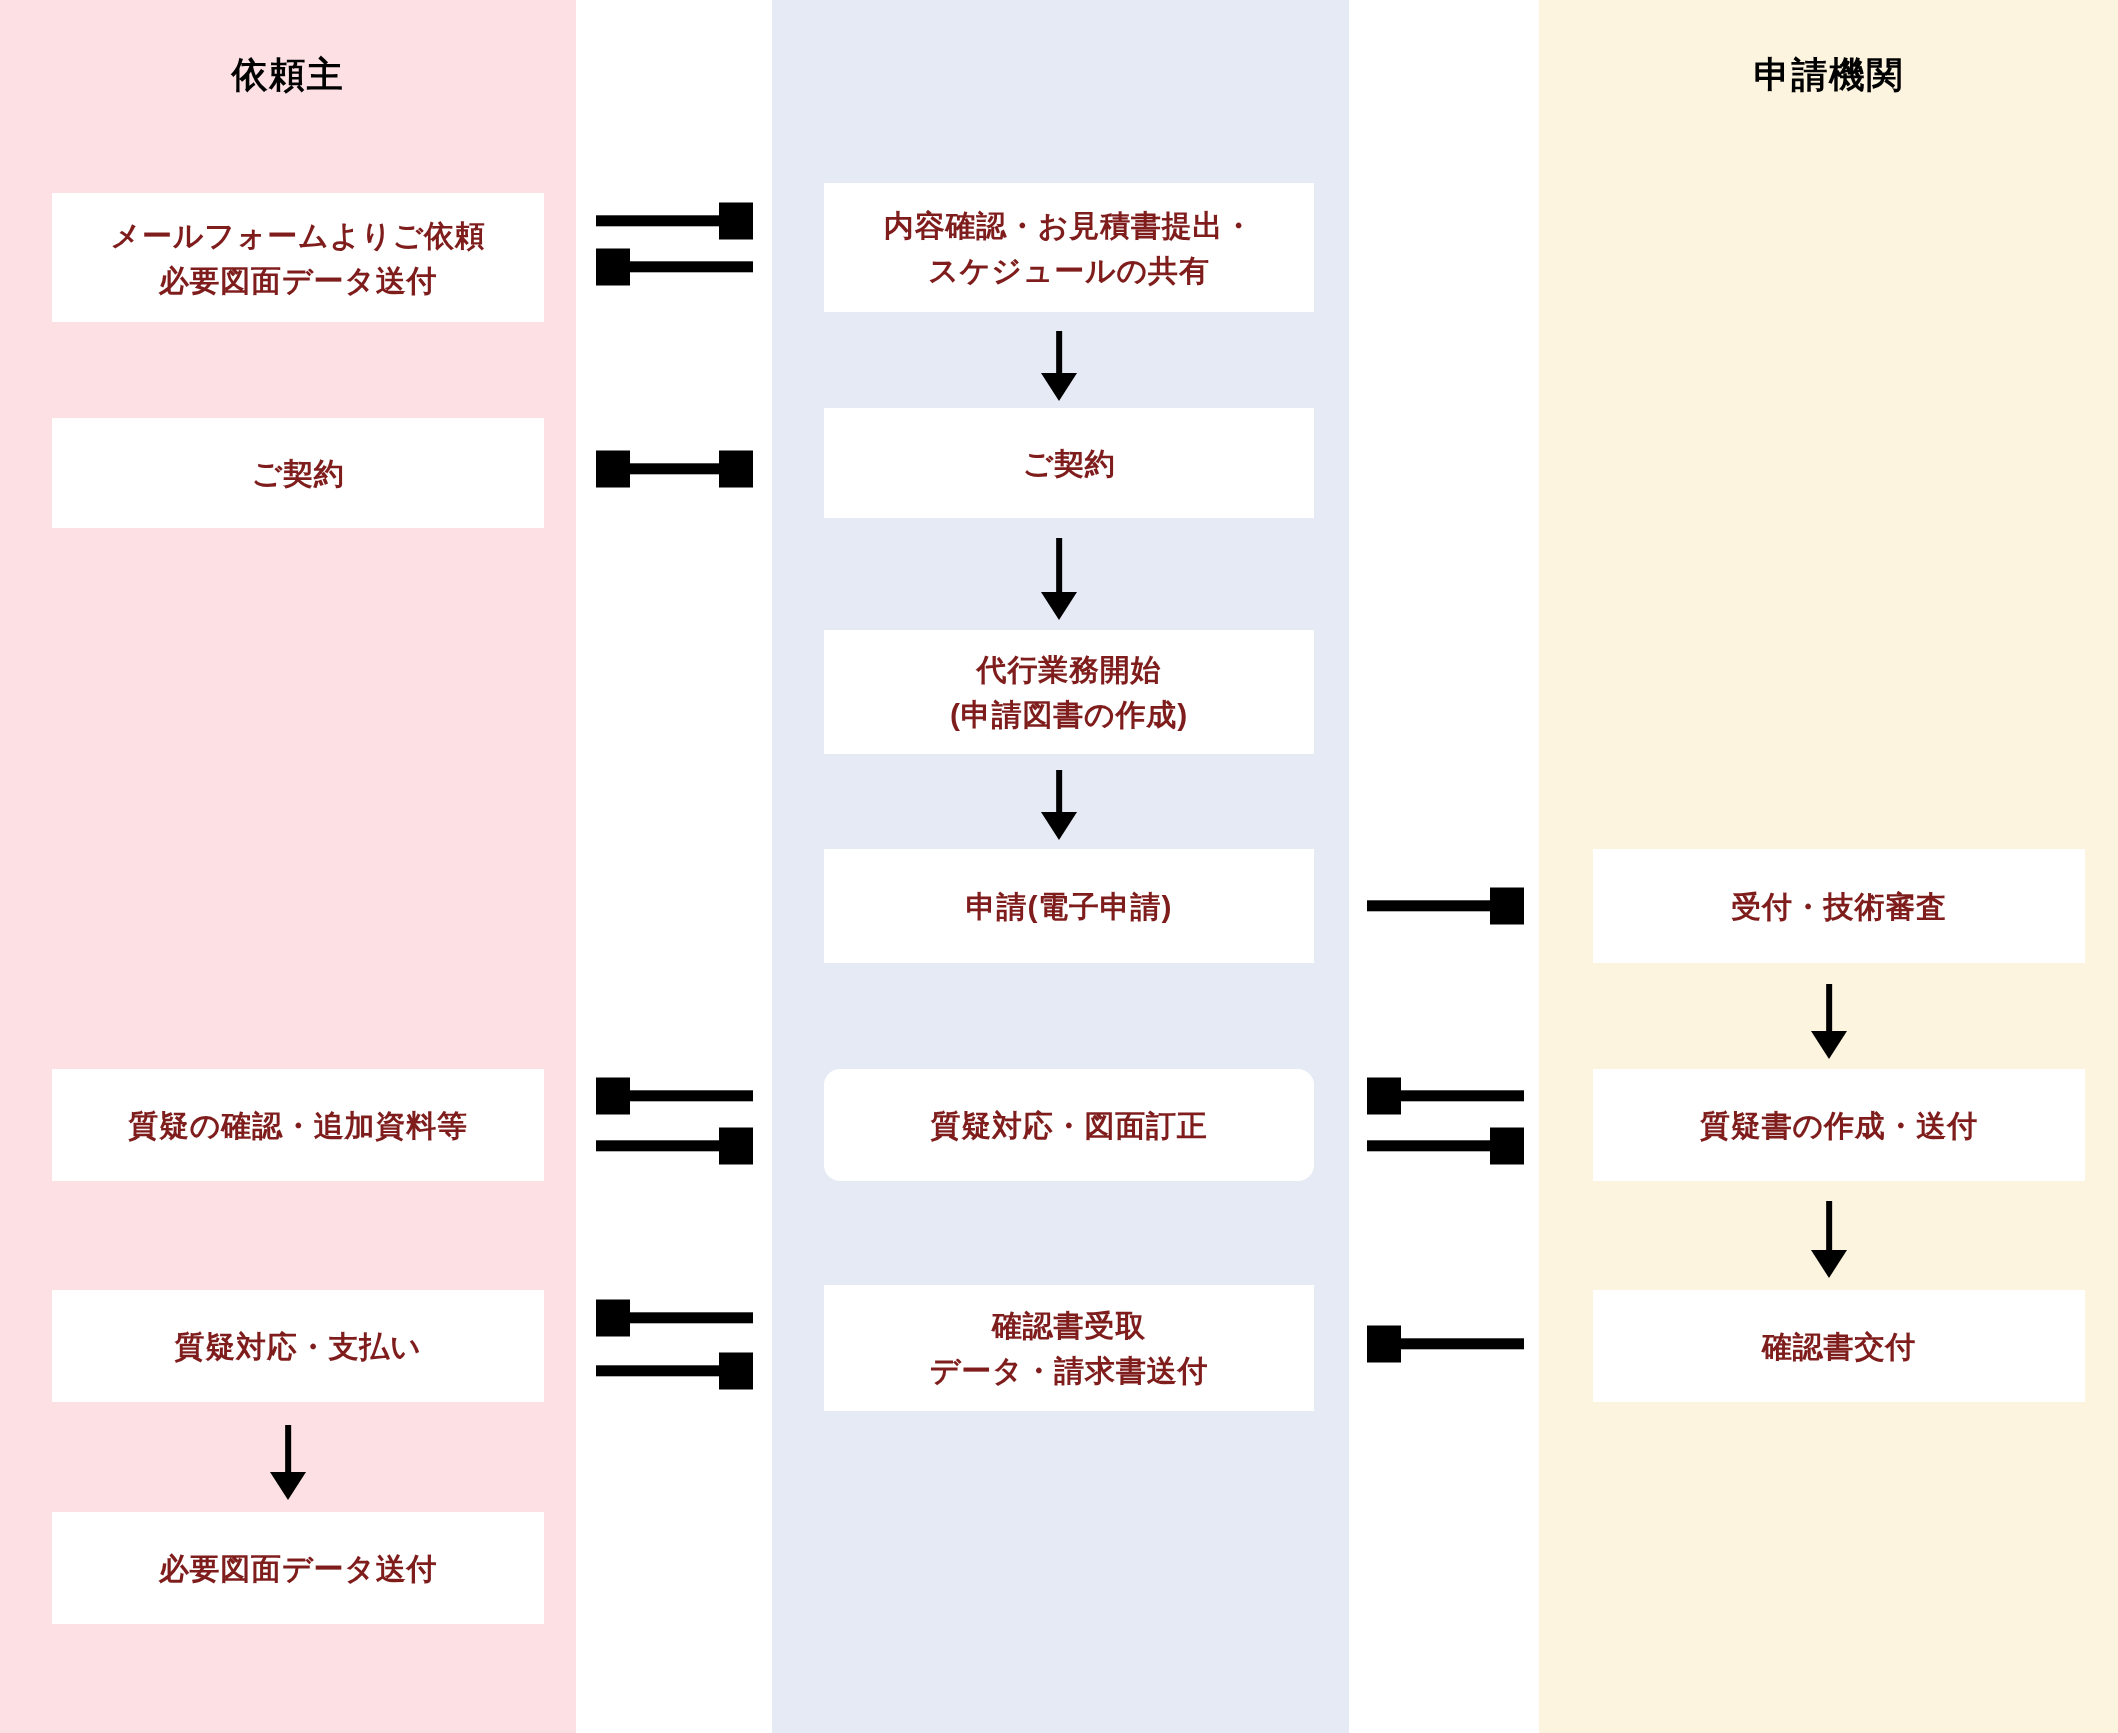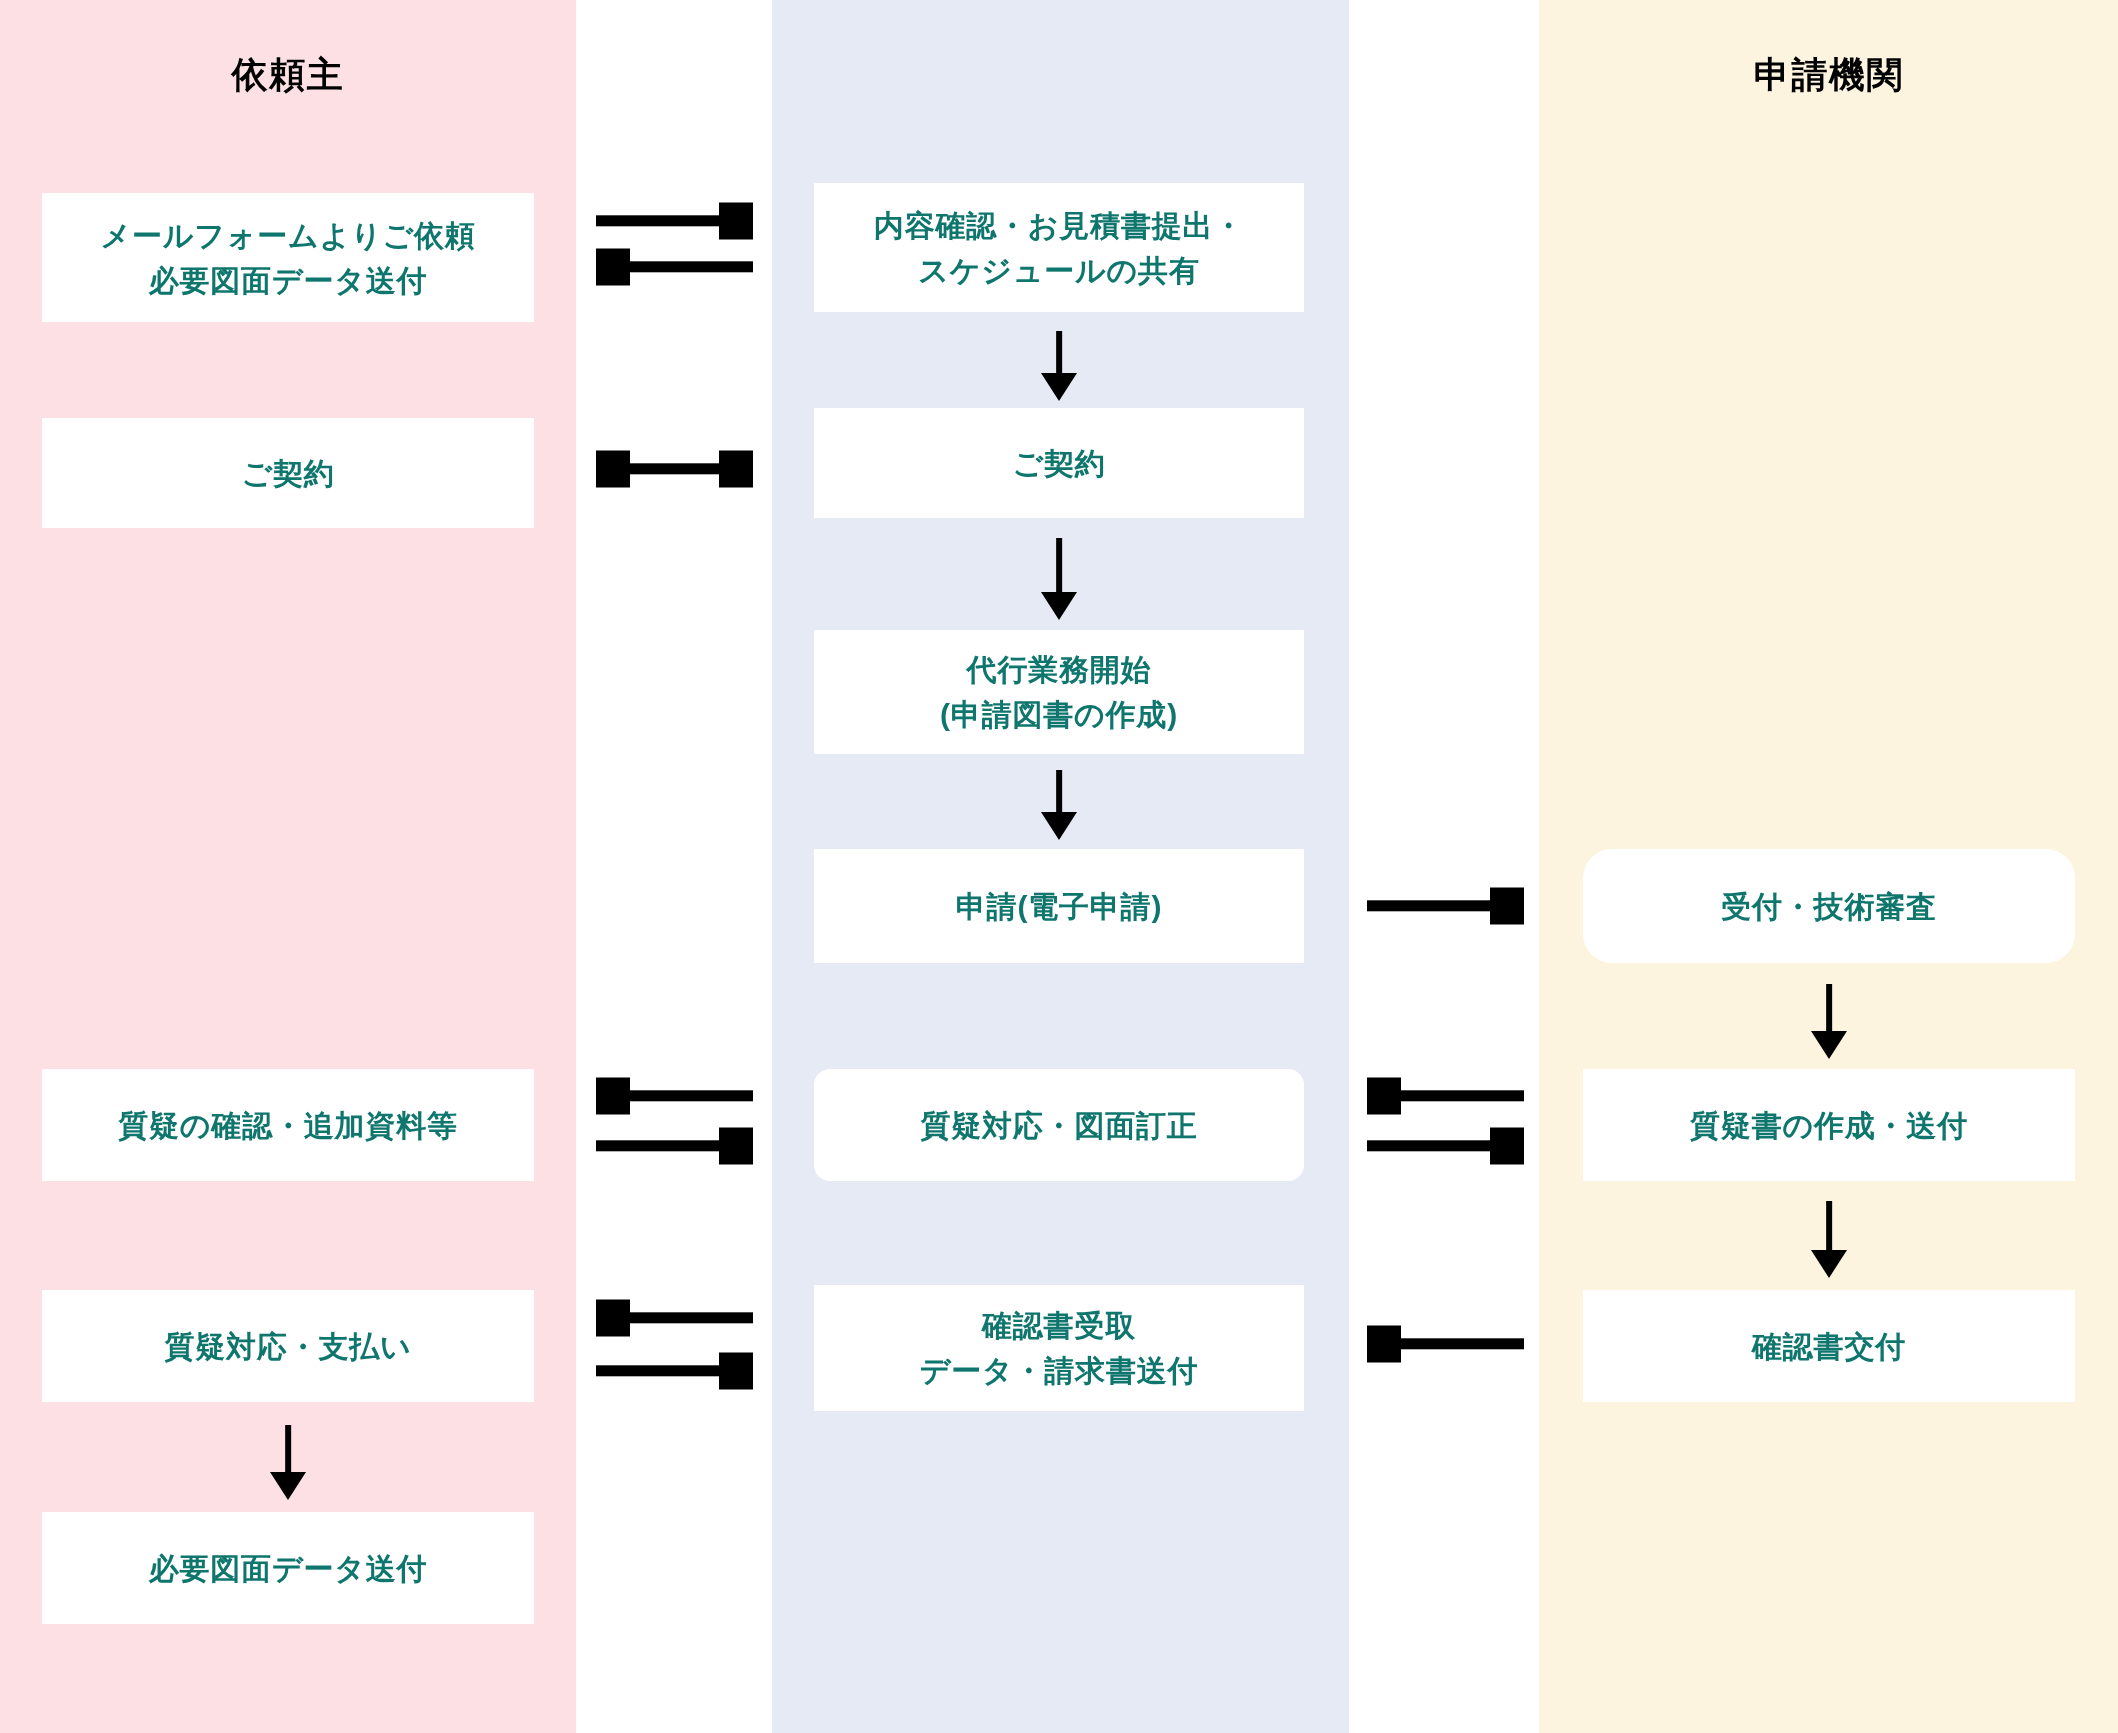--- a/index.html
+++ b/index.html
@@ -13,25 +13,25 @@
 
   .lane-title{
     position:absolute;text-align:center;
     font-size:36px;font-weight:700;color:#000000;
     letter-spacing:1.6px;white-space:nowrap;
   }
 
   .node{
     position:absolute;background:#ffffff;
     display:flex;align-items:center;justify-content:center;
-    text-align:center;color:#0f766e;
+    text-align:center;color:#7f1d1d;
     font-size:30px;font-weight:600;line-height:1.5;
     letter-spacing:0.8px;
     white-space:pre-line;
-    box-sizing:border-box;padding:4.9px 8.2px;
+    box-sizing:border-box;padding:4.9px 8.2px;margin-left:10px;
   }
 
   
   .varrow{position:absolute;}
   .varrow .shaft{position:absolute;left:50%;top:0;transform:translateX(-50%);
     width:5.7px;background:#000000;}
   .varrow .head{position:absolute;left:50%;bottom:0;transform:translateX(-50%);
     width:0;height:0;border-left:18px solid transparent;border-right:18px solid transparent;
     border-top:28px solid #000000;}
 
@@ -66,21 +66,21 @@
   <div class="node" style="left:814px;top:183px;width:490px;height:129px;">内容確認・お見積書提出・
 スケジュールの共有</div>
   <div class="node" style="left:814px;top:408px;width:490px;height:110px;">ご契約</div>
   <div class="node" style="left:814px;top:630px;width:490px;height:124px;">代行業務開始
 (申請図書の作成)</div>
   <div class="node" style="left:814px;top:849px;width:490px;height:114px;">申請(電子申請)</div>
   <div class="node" style="left:814px;top:1069px;width:490px;height:112px;border-radius:16px;">質疑対応・図面訂正</div>
   <div class="node" style="left:814px;top:1285px;width:490px;height:126px;">確認書受取
 データ・請求書送付</div>
 
-  <div class="node" style="left:1583px;top:849px;width:492px;height:114px;border-radius:29px;">受付・技術審査</div>
+  <div class="node" style="left:1583px;top:849px;width:492px;height:114px;">受付・技術審査</div>
   <div class="node" style="left:1583px;top:1069px;width:492px;height:112px;">質疑書の作成・送付</div>
   <div class="node" style="left:1583px;top:1290px;width:492px;height:112px;">確認書交付</div>
 
   <div class="varrow" style="left:1032px;top:331px;width:54px;height:70px;">
     <div class="shaft" style="height:42px;"></div>
       <div class="head"></div>
   </div>
   <div class="varrow" style="left:1032px;top:538px;width:54px;height:82px;">
     <div class="shaft" style="height:54px;"></div>
       <div class="head"></div>

